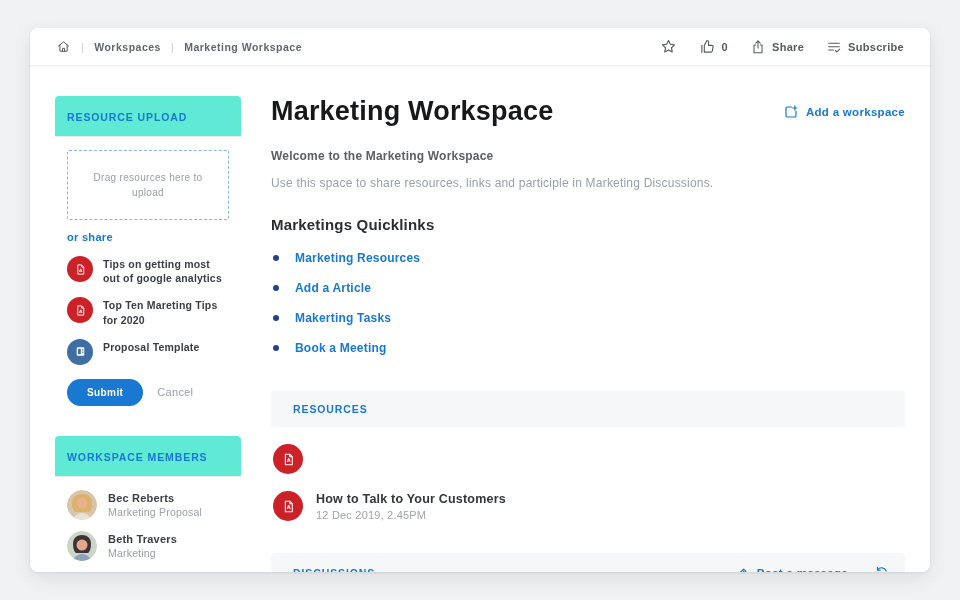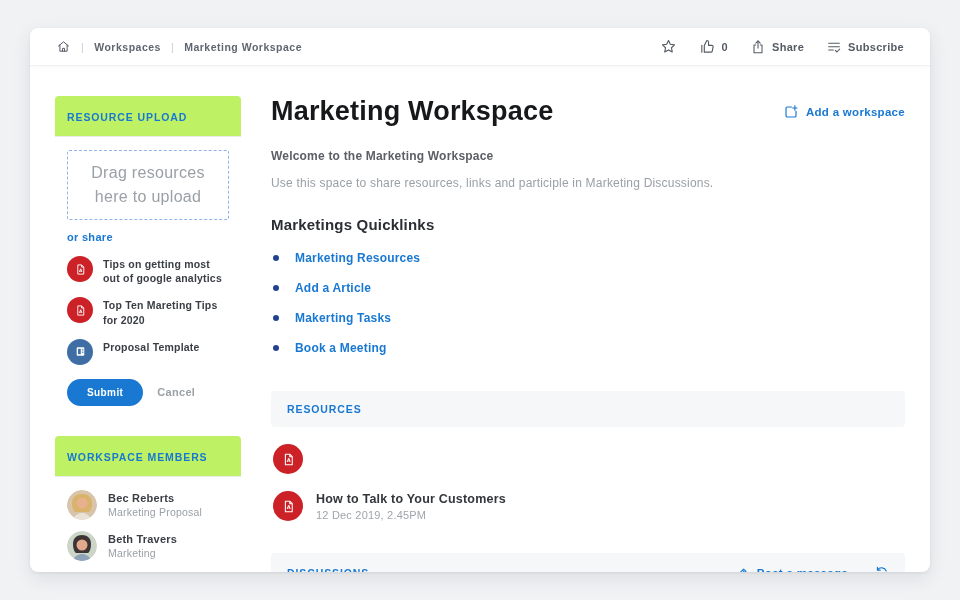--- a/index.html
+++ b/index.html
@@ -33,44 +33,44 @@
   .stroke-ic { stroke:#555b64; fill:none; stroke-width:1.6; stroke-linecap:round; stroke-linejoin:round; }
 
   
   .content { display:flex; padding:30px 25px 0 25px; }
   .sidebar { width:186px; flex-shrink:0; }
   .main { flex:1; margin-left:30px; min-width:0; }
 
   
   .panel { margin-bottom:20px; }
   .panel-head {
-    background:#bef264; border-radius:4px 4px 0 0; padding:11px 12px;
+    background:#5eead4; border-radius:4px 4px 0 0; padding:11px 12px;
     border-bottom:1px solid #e8eaee;
   }
   .panel-title { font-size:10.5px; font-weight:700; letter-spacing:.9px; color:#1878d2; }
   .panel-body { padding:13px 12px 4px 12px; }
   .dropzone {
     border:1px dashed #8fb4e8; border-radius:2px; height:70px;
     display:flex; align-items:center; justify-content:center; text-align:center;
-    color:#9aa0a6; font-size:16px; line-height:1.5; letter-spacing:.3px;
+    color:#9aa0a6; font-size:10px; line-height:1.5; letter-spacing:.3px;
     padding:6px 20px; cursor:pointer;
   }
   .browse { display:inline-block; margin:11px 0 13px 0; color:#1878d2; font-size:11px; font-weight:700; letter-spacing:.3px; cursor:pointer; }
   .file-row { display:flex; align-items:flex-start; gap:10px; margin-bottom:12px; cursor:pointer; }
   .file-badge { width:26px; height:26px; border-radius:50%; flex-shrink:0; display:flex; align-items:center; justify-content:center; }
   .badge-pdf { background:#cc2127; }
   .badge-word { background:#3f6ea5; }
   .file-name { font-size:10.5px; font-weight:600; color:#3a3e44; line-height:1.35; letter-spacing:.2px; padding-top:1px; }
   .submit-row { display:flex; align-items:center; gap:14px; margin:14px 0 6px 0; }
   .btn-submit {
     background:#1878d2; color:#fff; border:none; border-radius:15px;
     font-size:10px; font-weight:700; letter-spacing:.4px; padding:8px 20px; cursor:pointer;
     font-family:inherit;
   }
-  .btn-cancel { color:#9aa0a6; font-size:11px; font-weight:700; letter-spacing:.3px; cursor:pointer; background:none; border:none; font-family:inherit; }
+  .btn-cancel { color:#9aa0a6; font-size:11px; font-weight:400; letter-spacing:.3px; cursor:pointer; background:none; border:none; font-family:inherit; }
   .member-row { display:flex; align-items:center; gap:11px; margin-bottom:11px; cursor:pointer; }
   .avatar { width:30px; height:30px; border-radius:50%; overflow:hidden; flex-shrink:0; }
   .member-name { font-size:11px; font-weight:700; color:#3a3e44; letter-spacing:.2px; }
   .member-role { font-size:10.5px; color:#9aa0a6; letter-spacing:.2px; margin-top:2px; }
 
   
   .title-row { display:flex; align-items:flex-start; justify-content:space-between; }
   h1.page-title { font-size:27px; font-weight:800; color:#17181a; letter-spacing:.2px; }
   .add-workspace { display:flex; align-items:center; gap:7px; color:#1878d2; font-size:11.5px; font-weight:700; letter-spacing:.3px; margin-top:8px; cursor:pointer; }
   .add-workspace svg { stroke:#1878d2; }
@@ -78,21 +78,21 @@
   .description { margin-top:13px; font-size:12px; color:#9aa0a6; letter-spacing:.2px; }
   .quicklinks-title { margin-top:26px; font-size:15px; font-weight:700; color:#2b2e33; letter-spacing:.2px; }
   .quicklinks-list { margin-top:10px; }
   .quicklink-row { display:flex; align-items:center; gap:16px; padding:8px 0; cursor:pointer; }
   .bullet { width:6px; height:6px; border-radius:50%; background:#23418f; flex-shrink:0; margin-left:2px; }
   .quicklink { color:#1878d2; font-size:12px; font-weight:600; letter-spacing:.2px; }
   .band {
     margin-top:28px; background:#f6f7f9; border-radius:4px;
     padding:12px 16px; display:flex; align-items:center; justify-content:space-between;
   }
-  .band-title { font-size:10.5px; font-weight:700; letter-spacing:.9px; color:#1878d2; }
+  .band-title { font-size:10.5px; font-weight:700; letter-spacing:.9px; color:#1878d2;margin-left:6px; }
   .resource-list { padding:17px 2px 2px 2px; }
   .resource-row { display:flex; align-items:center; gap:13px; margin-bottom:17px; cursor:pointer; }
   .resource-badge { width:30px; height:30px; border-radius:50%; background:#cc2127; flex-shrink:0; display:flex; align-items:center; justify-content:center; }
   .resource-name { font-size:12.5px; font-weight:700; color:#33373c; letter-spacing:.2px; }
   .resource-date { font-size:11px; color:#a0a4aa; letter-spacing:.2px; margin-top:3px; }
   .discussions { margin-top:13px; }
   .disc-actions { display:flex; align-items:center; gap:26px; }
   .post-message { display:flex; align-items:center; gap:8px; color:#1878d2; font-size:11.5px; font-weight:700; letter-spacing:.3px; cursor:pointer; }
   .refresh { cursor:pointer; }
 </style>

